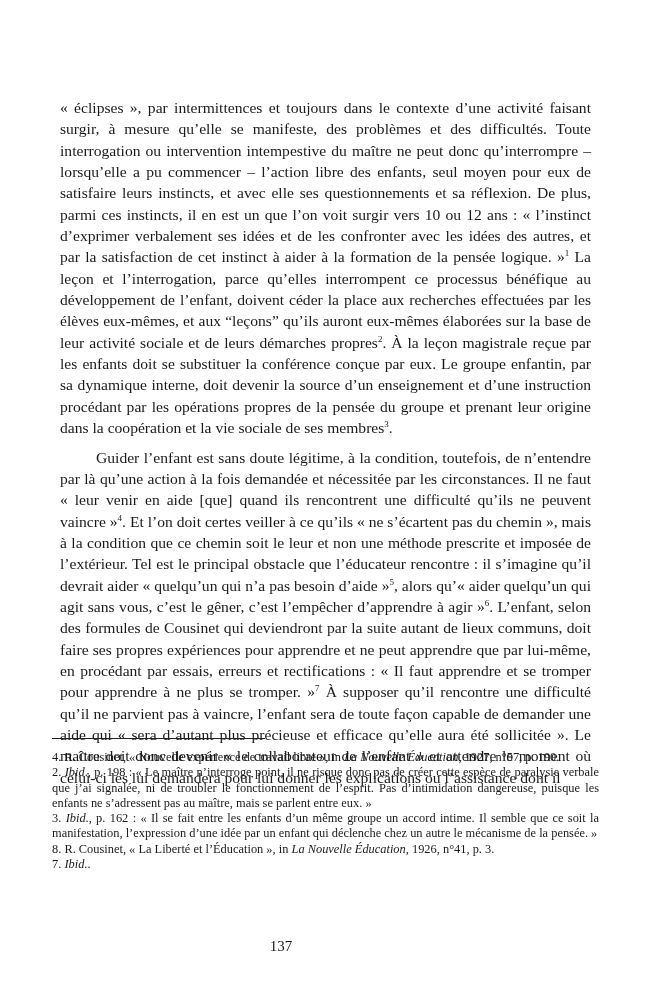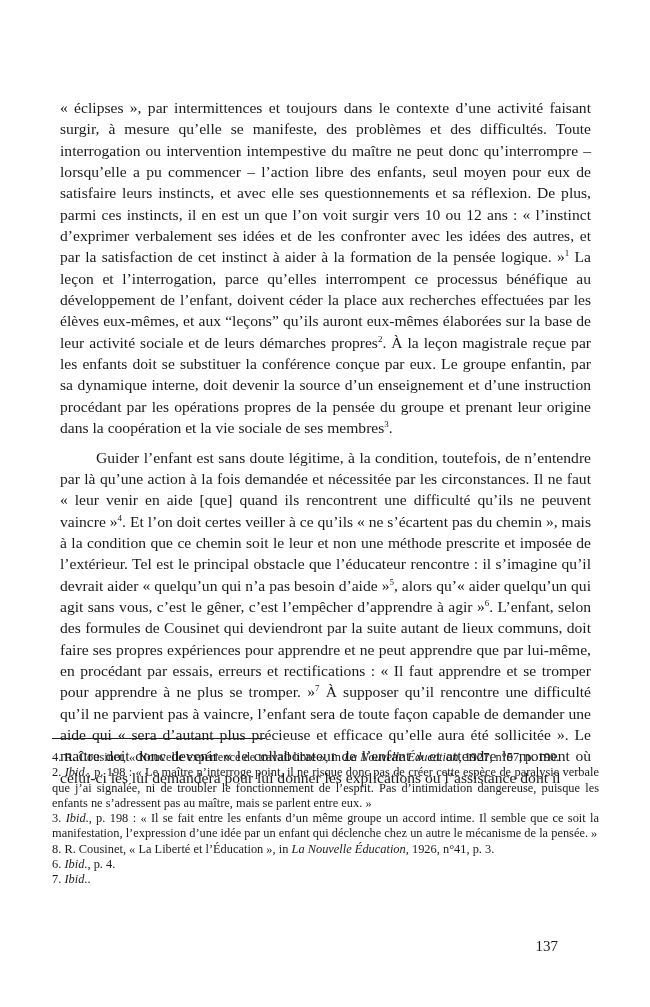--- a/index.html
+++ b/index.html
@@ -5,35 +5,34 @@
   html, body { margin:0; padding:0; background:#ffffff; }
   body { width:650px; height:1007px; position:relative; overflow:hidden; color:#1a1a1a;
          font-family:"Liberation Serif","DejaVu Serif",serif; }
   .page { position:absolute; left:52px; top:89px; width:547px; }
   .body-text p { margin:8px; font-size:15.6px; line-height:21.35px; text-align:justify; }
   .body-text p.indent { text-indent:36px; }
   sup { font-size:9px; line-height:0; vertical-align:super; }
   .rule { position:absolute; left:52px; top:738px; width:213px; height:0; border-top:1px solid #222; }
   .footnotes { position:absolute; left:52px; top:750px; width:547px; }
   .footnotes p { margin:0; font-size:12.4px; line-height:15.3px; text-align:justify; }
-  .page-number { position:absolute; left:16px; width:542px; top:938px; text-align:right; font-size:15px; }
+  .page-number { position:absolute; left:10px; width:542px; top:938px; text-align:center; font-size:15px; }
   i { font-style:italic; }
 </style>
 </head>
 <body>
 
 <div class="page body-text">
   <p><span>« éclipses », par intermittences et toujours dans le contexte d’une activité faisant surgir, à mesure qu’elle se manifeste, des problèmes et des difficultés. Toute interrogation ou intervention intempestive du maître ne peut donc qu’interrompre – lorsqu’elle a pu commencer – l’action libre des enfants, seul moyen pour eux de satisfaire leurs instincts, et avec elle ses questionnements et sa réflexion. De plus, parmi ces instincts, il en est un que l’on voit surgir vers 10 ou 12 ans : « l’instinct d’exprimer verbalement ses idées et de les confronter avec les idées des autres, et par la satisfaction de cet instinct à aider à la formation de la pensée logique. »</span><sup>1</sup><span> La leçon et l’interrogation, parce qu’elles interrompent ce processus bénéfique au développement de l’enfant, doivent céder la place aux recherches effectuées par les élèves eux-mêmes, et aux “leçons” qu’ils auront eux-mêmes élaborées sur la base de leur activité sociale et de leurs démarches propres</span><sup>2</sup><span>. À la leçon magistrale reçue par les enfants doit se substituer la conférence conçue par eux. Le groupe enfantin, par sa dynamique interne, doit devenir la source d’un enseignement et d’une instruction procédant par les opérations propres de la pensée du groupe et prenant leur origine dans la coopération et la vie sociale de ses membres</span><sup>3</sup><span>.</span></p>
   <p class="indent"><span>Guider l’enfant est sans doute légitime, à la condition, toutefois, de n’entendre par là qu’une action à la fois demandée et nécessitée par les circonstances. Il ne faut « leur venir en aide [que] quand ils rencontrent une difficulté qu’ils ne peuvent vaincre »</span><sup>4</sup><span>. Et l’on doit certes veiller à ce qu’ils « ne s’écartent pas du chemin », mais à la condition que ce chemin soit le leur et non une méthode prescrite et imposée de l’extérieur. Tel est le principal obstacle que l’éducateur rencontre : il s’imagine qu’il devrait aider « quelqu’un qui n’a pas besoin d’aide »</span><sup>5</sup><span>, alors qu’« aider quelqu’un qui agit sans vous, c’est le gêner, c’est l’empêcher d’apprendre à agir »</span><sup>6</sup><span>. L’enfant, selon des formules de Cousinet qui deviendront par la suite autant de lieux communs, doit faire ses propres expériences pour apprendre et ne peut apprendre que par lui-même, en procédant par essais, erreurs et rectifications : « Il faut apprendre et se tromper pour apprendre à ne plus se tromper. »</span><sup>7</sup><span> À supposer qu’il rencontre une difficulté qu’il ne parvient pas à vaincre, l’enfant sera de toute façon capable de demander une aide qui « sera d’autant plus précieuse et efficace qu’elle aura été sollicitée ». Le maître doit donc devenir « le collaborateur de l’enfant » et attendre le moment où celui-ci les lui demandera pour lui donner les explications ou l’assistance dont il</span></p>
 </div>
 
 <div class="rule"></div>
 
 <div class="footnotes">
   <p><span>4. R. Cousinet, « Nouvelle expérience de travail libre », in </span><i>La Nouvelle Éducation</i><span>, 1927, n°57, p. 190.</span></p>
   <p><span>2. </span><i>Ibid</i><span>., p. 198 : « Le maître n’interroge point, il ne risque donc pas de créer cette espèce de paralysie verbale que j’ai signalée, ni de troubler le fonctionnement de l’esprit. Pas d’intimidation dangereuse, puisque les enfants ne s’adressent pas au maître, mais se parlent entre eux. »</span></p>
-  <p><span>3. </span><i>Ibid</i><span>., p. 198 : « Il se fait entre les enfants d’un même groupe un accord intime. Il semble que ce soit la manifestation, l’expression d’une idée par un enfant qui déclenche chez un autre le mécanisme de la pensée. »</span></p>
+  <p><span>3. </span><i>Ibid</i><span>., p. 162 : « Il se fait entre les enfants d’un même groupe un accord intime. Il semble que ce soit la manifestation, l’expression d’une idée par un enfant qui déclenche chez un autre le mécanisme de la pensée. »</span></p>
   <p><span>8. R. Cousinet, « La Liberté et l’Éducation », in </span><i>La Nouvelle Éducation</i><span>, 1926, n°41, p. 3.</span></p>
-  <p><span>6. </span><i>Ibid</i><span>., p. 4.</span></p>
   <p><span>7. </span><i>Ibid</i><span>..</span></p>
 </div>
 
 <div class="page-number">137</div>
 
 </body></html>

